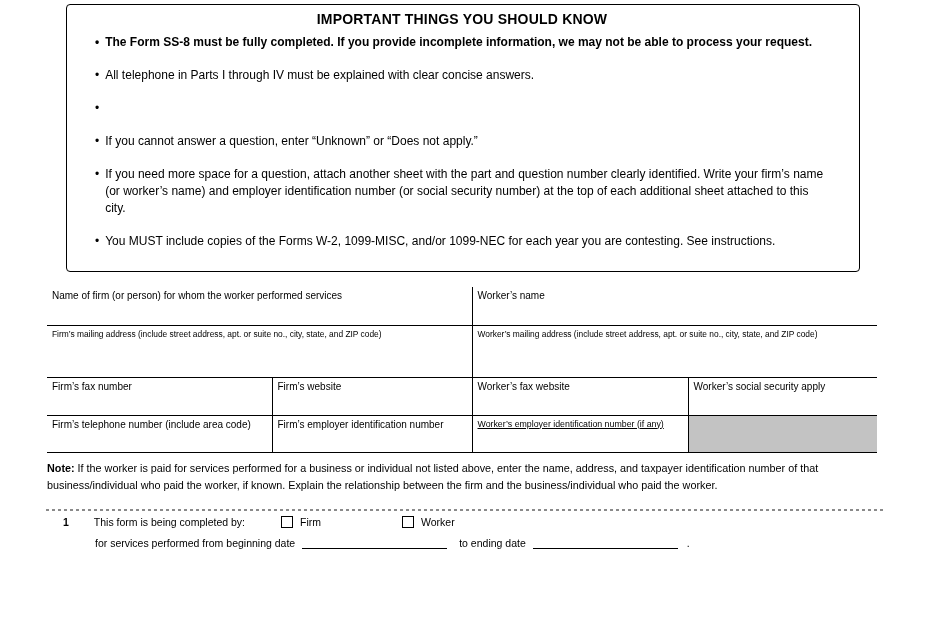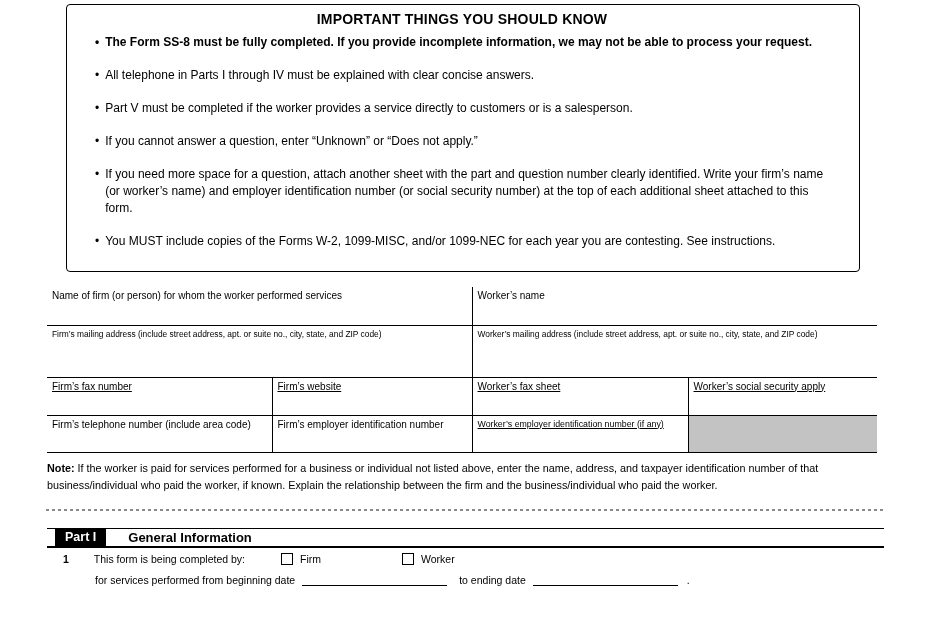--- a/index.html
+++ b/index.html
@@ -47,21 +47,21 @@
     vertical-align: top;
     border-bottom: 1px solid #000;
     padding: 3px 4px 0 5px;
     font-size: 10px;
     line-height: 11px;
   }
   table.fields td.bl { border-left: 1px solid #000; }
   table.fields tr.r1 td { height: 38px; }
   table.fields tr.r2 td { height: 52px; font-size: 8.4px; margin-left: 44px; }
   table.fields tr.r3 td { height: 38px; }
-  table.fields tr.r4 td { height: 38px; text-decoration: underline; }
+  table.fields tr.r4 td { height: 38px; }
   table.fields tr.r5 td { height: 37px; }
   table.fields td.small { font-size: 8.8px; text-decoration: underline; }
 
   
   .note {
     margin: 7px 0 0 47px;
     width: 838px;
     font-size: 10.8px;
     line-height: 17px;
   }
@@ -150,29 +150,28 @@
     <div class="bullet bold">
       <span class="dot">•</span>
       <span>The Form SS-8 must be fully completed.  If you provide incomplete information, we may not be able to process your request.</span>
     </div>
     <div class="bullet">
       <span class="dot">•</span>
       <span>All telephone in Parts I through IV must be explained with clear concise answers.</span>
     </div>
     <div class="bullet">
       <span class="dot">•</span>
-      <span>Part V must be completed if the worker provides a service directly to customers or is a salesperson.</span>
     </div>
     <div class="bullet">
       <span class="dot">•</span>
       <span>If you cannot answer a question, enter “Unknown” or “Does not apply.”</span>
     </div>
     <div class="bullet">
       <span class="dot">•</span>
-      <span>If you need more space for a question, attach another sheet with the part and question number clearly identified.  Write your firm’s name (or worker’s name) and employer identification number (or social security number) at the top of each additional sheet attached to this form.</span>
+      <span>If you need more space for a question, attach another sheet with the part and question number clearly identified.  Write your firm’s name (or worker’s name) and employer identification number (or social security number) at the top of each additional sheet attached to this city.</span>
     </div>
     <div class="bullet">
       <span class="dot">•</span>
       <span>You MUST include copies of the Forms W-2, 1099-MISC, and/or 1099-NEC for each year you are contesting. See instructions.</span>
     </div>
   </div>
 
   <table class="fields">
     <colgroup>
       <col style="width:225px">
@@ -185,42 +184,38 @@
       <td colspan="2">Name of firm (or person) for whom the worker performed services</td>
       <td colspan="2" class="bl">Worker’s name</td>
     </tr>
     <tr class="r2">
       <td colspan="2">Firm’s mailing address (include street address, apt. or suite no., city, state, and ZIP code)</td>
       <td colspan="2" class="bl">Worker’s mailing address (include street address, apt. or suite no., city, state, and ZIP code)</td>
     </tr>
     <tr class="r4">
       <td>Firm’s fax number</td>
       <td class="bl">Firm’s website</td>
-      <td class="bl">Worker’s fax sheet</td>
+      <td class="bl">Worker’s fax website</td>
       <td class="bl">Worker’s social security apply</td>
     </tr>
     <tr class="r5">
       <td>Firm’s telephone number (include area code)</td>
       <td class="bl">Firm’s employer identification number</td>
       <td class="bl small">Worker’s employer identification number (if any)</td>
       <td class="bl" style="background: rgb(195, 195, 195);"></td>
     </tr>
   </tbody>
     </table>
 
   <div class="note">
     <b>Note:</b><span> If the worker is paid for services performed for a business or individual not listed above, enter the name, address, and taxpayer identification number of that business/individual who paid the worker, if known. Explain the relationship between the firm and the business/individual who paid the worker.</span>
   </div>
 
   <div class="dashed-sep"></div>
 
-  <div class="part-bar">
-    <div class="part-badge" style="background: rgb(0, 0, 0);">Part I</div>
-    <div class="part-title">General Information</div>
-  </div>
 
   <div class="q-row1">
     <span class="q-num">1</span>
     <span class="q-prompt">This form is being completed by:</span>
     <span class="checkbox cb1"></span>
     <span class="cb-label">Firm</span>
     <span class="checkbox cb2"></span>
     <span class="cb-label">Worker</span>
   </div>
   <div class="q-row2">

